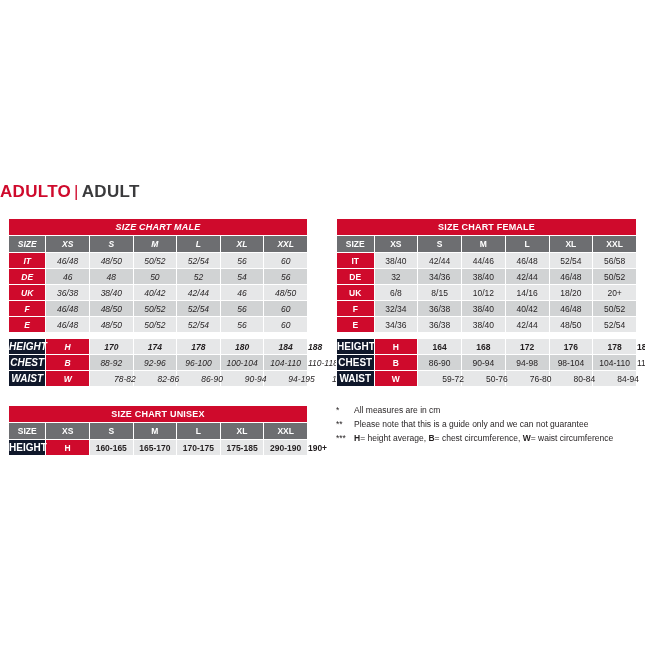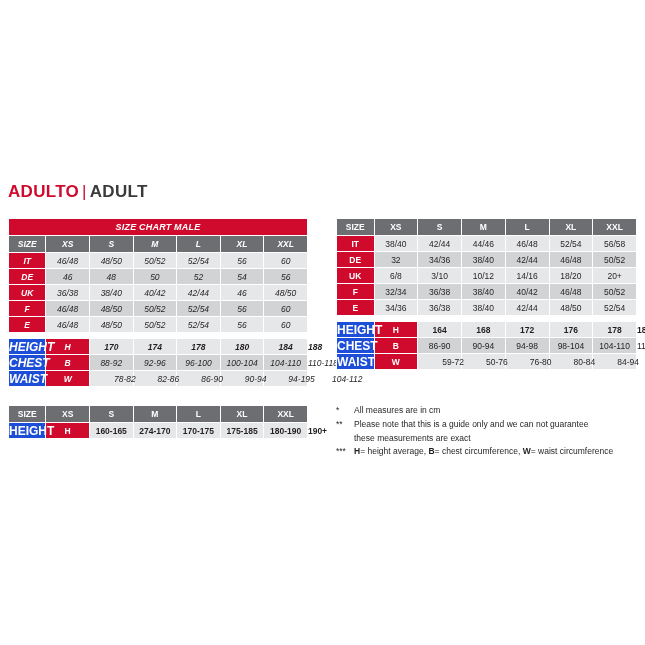--- a/index.html
+++ b/index.html
@@ -12,21 +12,21 @@
     background: #ffffff;
     font-family: "Liberation Sans", sans-serif;
     color: #231f20;
     position: relative;
     overflow: hidden;
   }
 
   
   #title {
     position: absolute;
-    left: 8px;
+    left: 0;
     top: 182px;
     font-size: 17px;
     font-weight: bold;
     letter-spacing: 0.3px;
     white-space: nowrap;
   }
   #title .red { color: #cf0a2c; }
   #title .sep { color: #cf0a2c; font-weight: normal; padding: 0 3px; }
   #title .dark { color: #3a3a3c; }
 
@@ -60,24 +60,24 @@
     font-weight: bold;
     height: 16px;
   }
   .chart .row-label {
     background: #cf0a2c;
     color: #ffffff;
     font-weight: bold;
     margin-top: 44px;
   }
   .chart .row-label-grey {
-    background: #1d4ed8;
-    color: #ffffff;
-    font-weight: bold;
-    font-size: 12px;
+    background: #0f172a;
+    color: #ffffff;
+    font-weight: bold;
+    font-size: 10px;
     text-align: center;
   }
   .chart .badge {
     background: #cf0a2c;
     color: #ffffff;
     font-weight: bold;
   }
   .chart .cell-light { background: #e6e7e8; color: #231f20; }
   .chart .cell-dark  { background: #d1d3d4; color: #231f20; }
   .chart .cell-meas-light { background: #e6e7e8; color: #231f20; font-weight: bold; text-align: center; }
@@ -226,20 +226,23 @@
       <col style="width:12.5%">
       <col style="width:14.583333333333334%">
       <col style="width:14.583333333333334%">
       <col style="width:14.583333333333334%">
       <col style="width:14.583333333333334%">
       <col style="width:14.583333333333334%">
       <col style="width:14.583333333333334%">
     </colgroup>
     <tbody>
       <tr>
+        <td class="hdr-band" colspan="7">SIZE CHART FEMALE</td>
+      </tr>
+      <tr>
         <td class="col-head">SIZE</td>
         <td class="col-head">XS</td>
         <td class="col-head">S</td>
         <td class="col-head">M</td>
         <td class="col-head">L</td>
         <td class="col-head">XL</td>
         <td class="col-head">XXL</td>
       </tr>
       <tr>
         <td class="row-label">IT</td>
@@ -255,21 +258,21 @@
         <td class="cell-dark">32</td>
         <td class="cell-dark">34/36</td>
         <td class="cell-dark">38/40</td>
         <td class="cell-dark">42/44</td>
         <td class="cell-dark">46/48</td>
         <td class="cell-dark">50/52</td>
       </tr>
       <tr>
         <td class="row-label">UK</td>
         <td class="cell-light">6/8</td>
-        <td class="cell-light">3/10</td>
+        <td class="cell-light">8/15</td>
         <td class="cell-light">10/12</td>
         <td class="cell-light">14/16</td>
         <td class="cell-light">18/20</td>
         <td class="cell-light">20+</td>
       </tr>
       <tr>
         <td class="row-label">F</td>
         <td class="cell-dark">32/34</td>
         <td class="cell-dark">36/38</td>
         <td class="cell-dark">38/40</td>
@@ -326,48 +329,50 @@
       <col style="width:12.5%">
       <col style="width:14.583333333333334%">
       <col style="width:14.583333333333334%">
       <col style="width:14.583333333333334%">
       <col style="width:14.583333333333334%">
       <col style="width:14.583333333333334%">
       <col style="width:14.583333333333334%">
     </colgroup>
     <tbody>
       <tr>
+        <td class="hdr-band" colspan="7">SIZE CHART UNISEX</td>
+      </tr>
+      <tr>
         <td class="col-head">SIZE</td>
         <td class="col-head">XS</td>
         <td class="col-head">S</td>
         <td class="col-head">M</td>
         <td class="col-head">L</td>
         <td class="col-head">XL</td>
         <td class="col-head">XXL</td>
       </tr>
       <tr>
         <td class="row-label-grey" style="width:8%">HEIGHT</td>
         <td class="badge" style="width:4.5%">H</td>
         <td class="cell-meas-light">160-165</td>
-        <td class="cell-meas-light">274-170</td>
+        <td class="cell-meas-light">165-170</td>
         <td class="cell-meas-light">170-175</td>
         <td class="cell-meas-light">175-185</td>
-        <td class="cell-meas-light">180-190</td>
+        <td class="cell-meas-light">290-190</td>
         <td class="cell-meas-light">190+</td>
       </tr>
     </tbody>
   </table>
 
 <div id="notes">
     <div class="note">
       <span class="mark">*</span>
       <span class="txt">All measures are in cm</span>
     </div>
     <div class="note">
       <span class="mark">**</span>
       <span class="txt">Please note that this is a guide only and we can not guarantee</span>
     </div>
-    <div class="cont">these measurements are exact</div>
     <div class="note">
       <span class="mark">***</span>
       <span class="txt"><b>H</b>= height average, <b>B</b>= chest circumference, <b>W</b>= waist circumference</span>
     </div>
   </div>
 
 </body></html>

